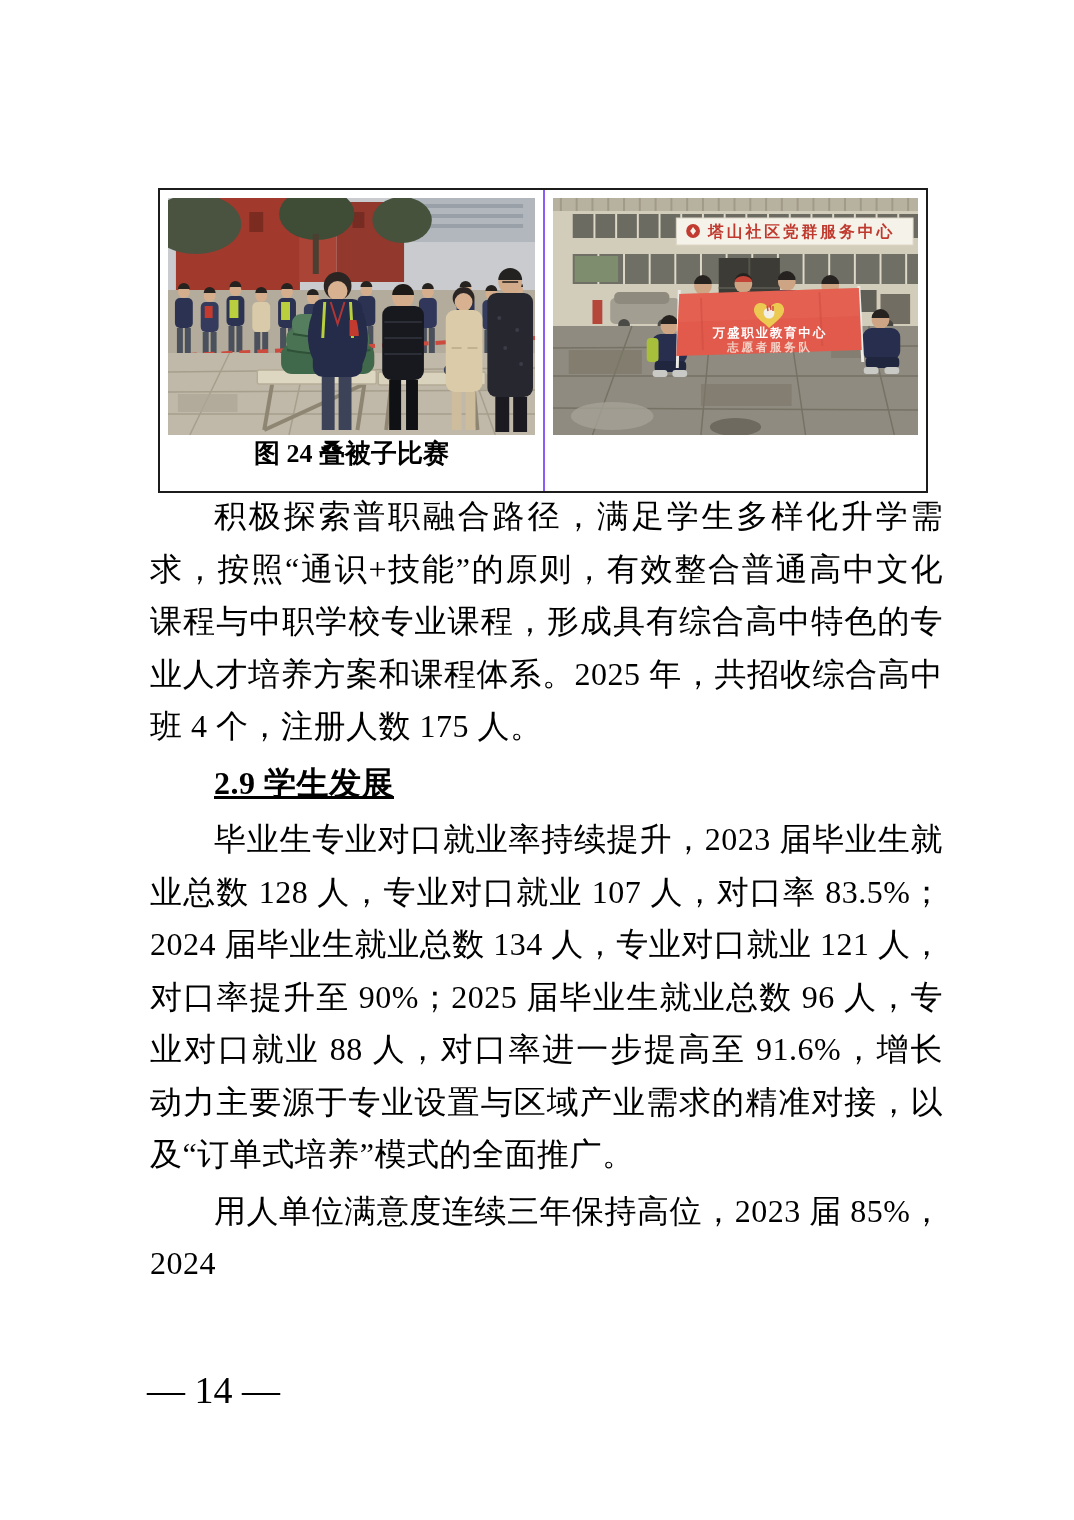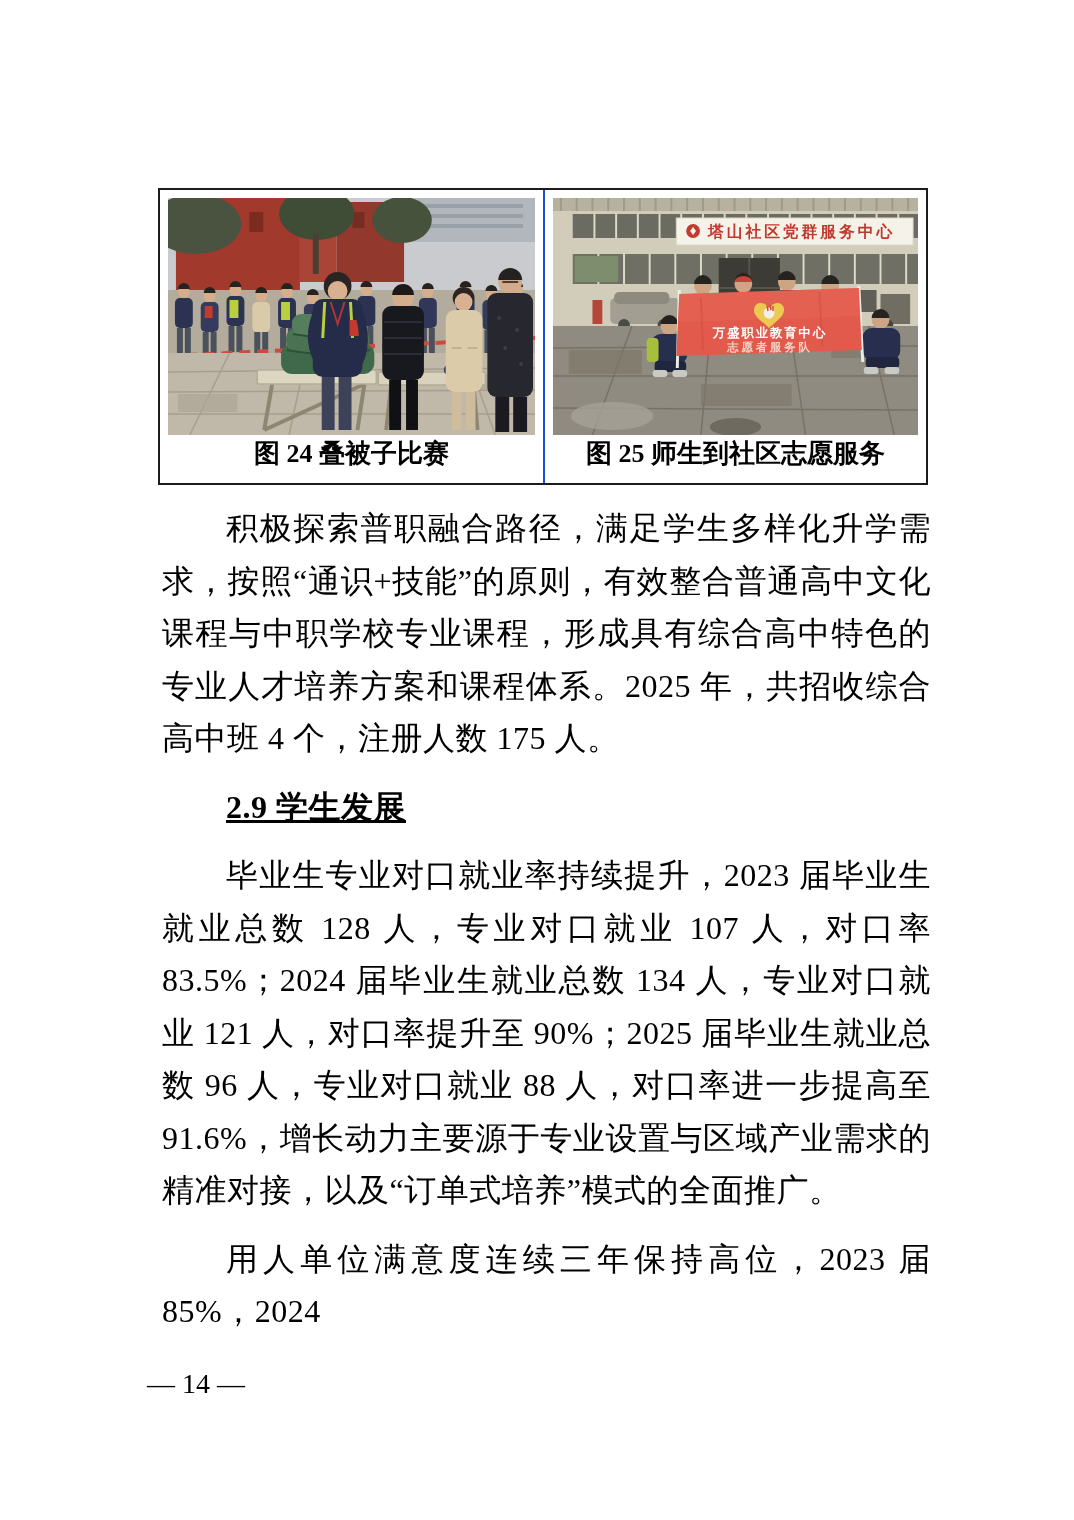--- a/index.html
+++ b/index.html
@@ -21,49 +21,49 @@
     display: flex;
     border: 2px solid #1c1c1c;
     box-sizing: border-box;
     background: #fff;
   }
   .figure-cell {
     width: 50%;
     box-sizing: border-box;
     padding: 8px 8px 0 8px;
   }
-  .figure-cell + .figure-cell { border-left: 2px solid #1d4ed8; }
+  .figure-cell + .figure-cell { border-left: 2px solid #8b5cf6; }
   .photo { display: block; width: 100%; height: 237px; }
   .photo text { font-family: "Liberation Serif", "DejaVu Serif", serif; }
   .fig-caption {
     text-align: center;
     font-weight: bold;
     font-size: 26px;
     line-height: 34px;
-    padding: 2px 0 12px 0;
+    padding: 2px 0 20px 0;
   }
   
   .content {
     position: absolute;
     left: 146px;
     top: 486px;
     width: 801px;
     font-size: 32px;
     line-height: 52.5px;
     text-align: justify;
     letter-spacing: 0.5px;
   }
-  .content p { margin: 16px; text-indent: 2em; }
+  .content p { margin: 4px; text-indent: 2em; }
   .content p.bold { font-weight: bold; text-decoration: underline; }
   
   .footer {
     position: absolute;
     left: 147px;
     top: 1368px;
-    font-size: 28px;
+    font-size: 38px;
   }
 </style>
 </head>
 <body>
 
 <div class="page">
 
   <div class="figure-table">
 
     <div class="figure-cell">
@@ -277,21 +277,20 @@
           <path d="M150,100 L152,152 M270,94 L273,148" stroke="#d14f42" stroke-width="2" opacity="0.6"></path>
           <g transform="translate(219,104)">
             <path d="M0,8 C-2,0 -13,-2 -15,6 C-17,14 -6,20 0,26 C6,20 17,14 15,6 C13,-2 2,0 0,8 Z" fill="#ecca52"></path>
             <circle cx="0" cy="11" r="5.5" fill="#f2efe6"></circle>
             <path d="M-2,4 L-1,9 M1,3 L2,8 M4,4 L4,9" stroke="#cf4a3c" stroke-width="1.5"></path>
           </g>
           <text x="220" y="139" font-size="12.5" font-weight="bold" fill="#ffffff" text-anchor="middle" letter-spacing="2">万盛职业教育中心</text>
           <text x="220" y="153" font-size="11.5" font-weight="bold" fill="#f3d0c5" text-anchor="middle" letter-spacing="3">志愿者服务队</text>
         </g>
       </svg>
-      <div class="fig-caption">图 25 师生到社区志愿服务</div>
     </div>
   </div>
 
   <div class="content">
     <p>积极探索普职融合路径，满足学生多样化升学需求，按照“通识+技能”的原则，有效整合普通高中文化课程与中职学校专业课程，形成具有综合高中特色的专业人才培养方案和课程体系。2025 年，共招收综合高中班 4 个，注册人数 175 人。</p>
     <p class="bold">2.9 学生发展</p>
     <p>毕业生专业对口就业率持续提升，2023 届毕业生就业总数 128 人，专业对口就业 107 人，对口率 83.5%；2024 届毕业生就业总数 134 人，专业对口就业 121 人，对口率提升至 90%；2025 届毕业生就业总数 96 人，专业对口就业 88 人，对口率进一步提高至 91.6%，增长动力主要源于专业设置与区域产业需求的精准对接，以及“订单式培养”模式的全面推广。</p>
     <p>用人单位满意度连续三年保持高位，2023 届 85%，2024</p>
   </div>
 

